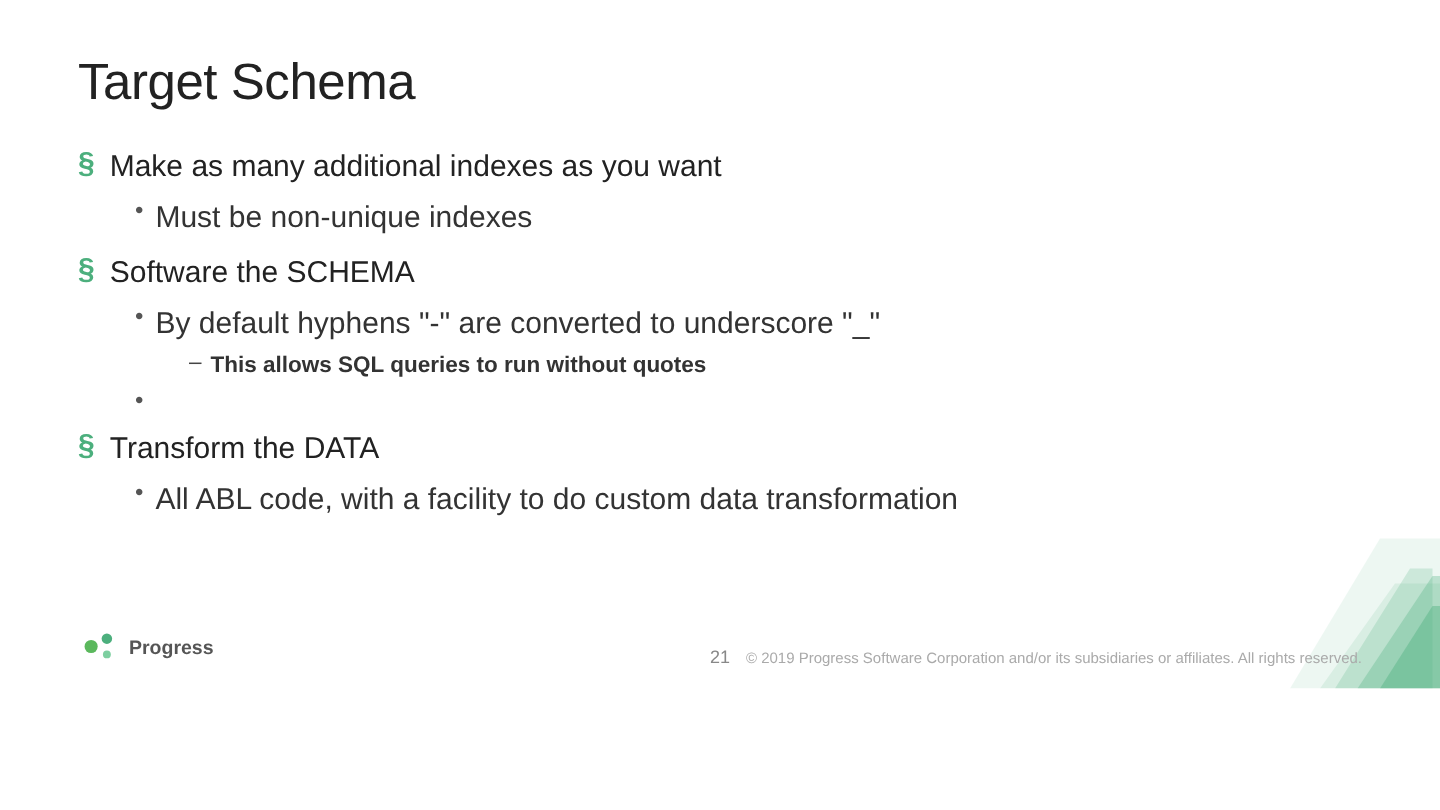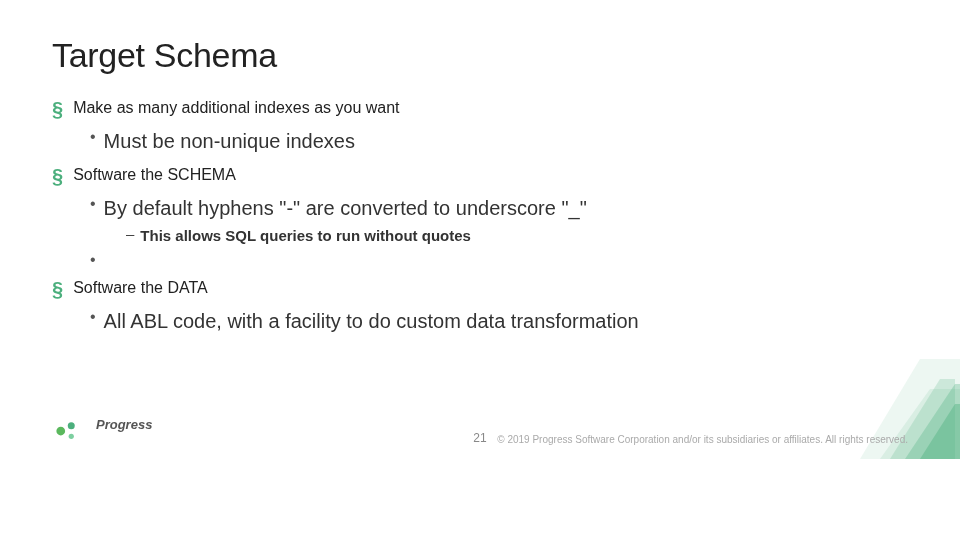--- a/index.html
+++ b/index.html
@@ -44,21 +44,21 @@
     .section-bullet {
       color: #4CAF7D;
       font-size: 20px;
       font-weight: 700;
       margin-right: 10px;
       margin-top: 1px;
       flex-shrink: 0;
     }
 
     .section-text {
-      font-size: 16px;
+      font-size: 20px;
       color: #222222;
       font-weight: 400;
       line-height: 1.4;
     }
 
     .sub-items {
       margin-left: 38px;
       margin-top: 2px;
       margin-bottom: 4px;
       display: flex;
@@ -146,23 +146,22 @@
       position: absolute;
       right: 52px;
       bottom: 14px;
       font-size: 10px;
       color: #aaaaaa;
       text-align: right;
     }
 
     .progress-logo {
       display: flex;
-      align-items: flex-start;
-      gap: 16px;
-      font-style: italic;
+      align-items: center;
+      gap: 6px;
     }
 
     .progress-logo-icon {
       width: 28px;
       height: 28px;
     }
 
     .progress-logo-text {
       font-size: 13px;
       color: #555555;
@@ -211,21 +210,21 @@
         </div>
         <div class="sub-item">
           <span class="sub-bullet">•</span>
         </div>
       </div>
     </div>
 
     <div style="margin-top:4px;">
       <div class="section">
         <span class="section-bullet">§</span>
-        <span class="section-text">Software the DATA</span>
+        <span class="section-text">Transform the DATA</span>
       </div>
       <div class="sub-items">
         <div class="sub-item">
           <span class="sub-bullet">•</span>
           <span class="sub-text">All ABL code, with a facility to do custom data transformation</span>
         </div>
       </div>
     </div>
 
   </div>

